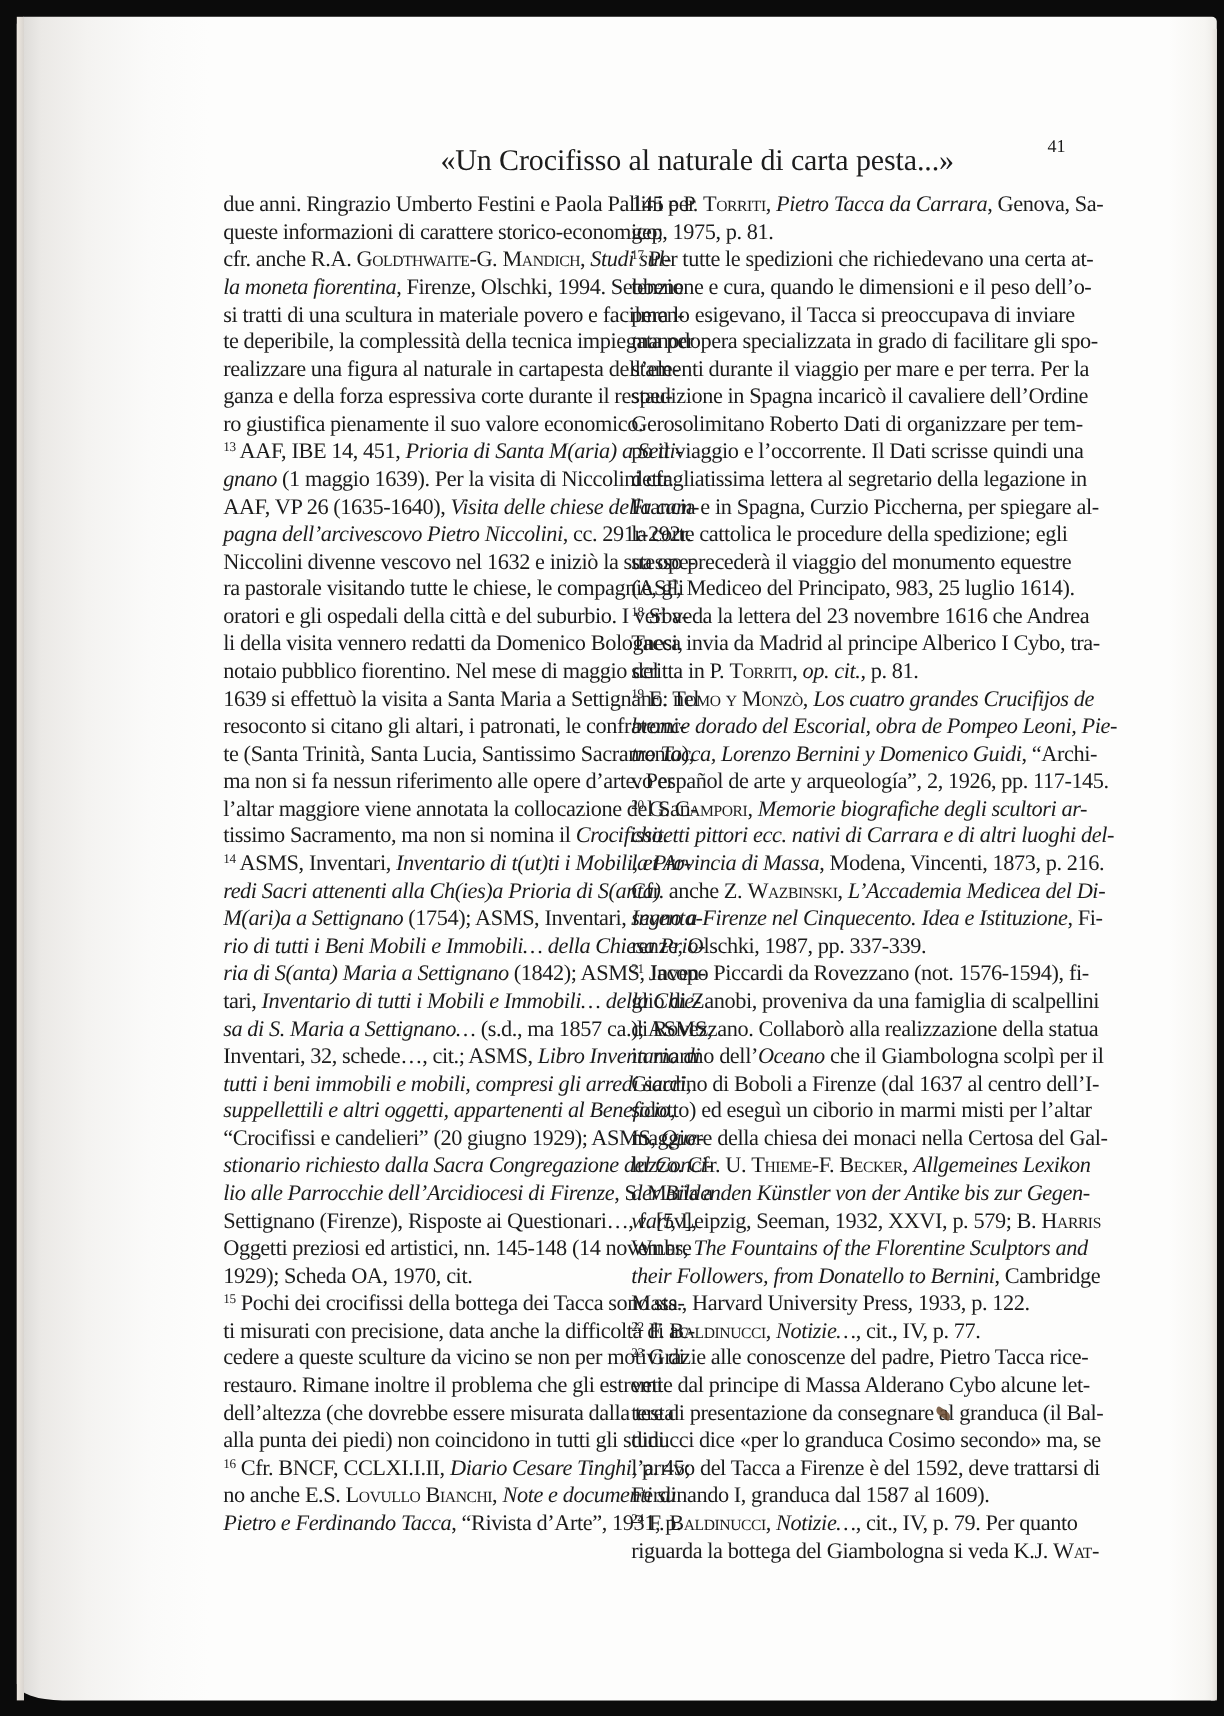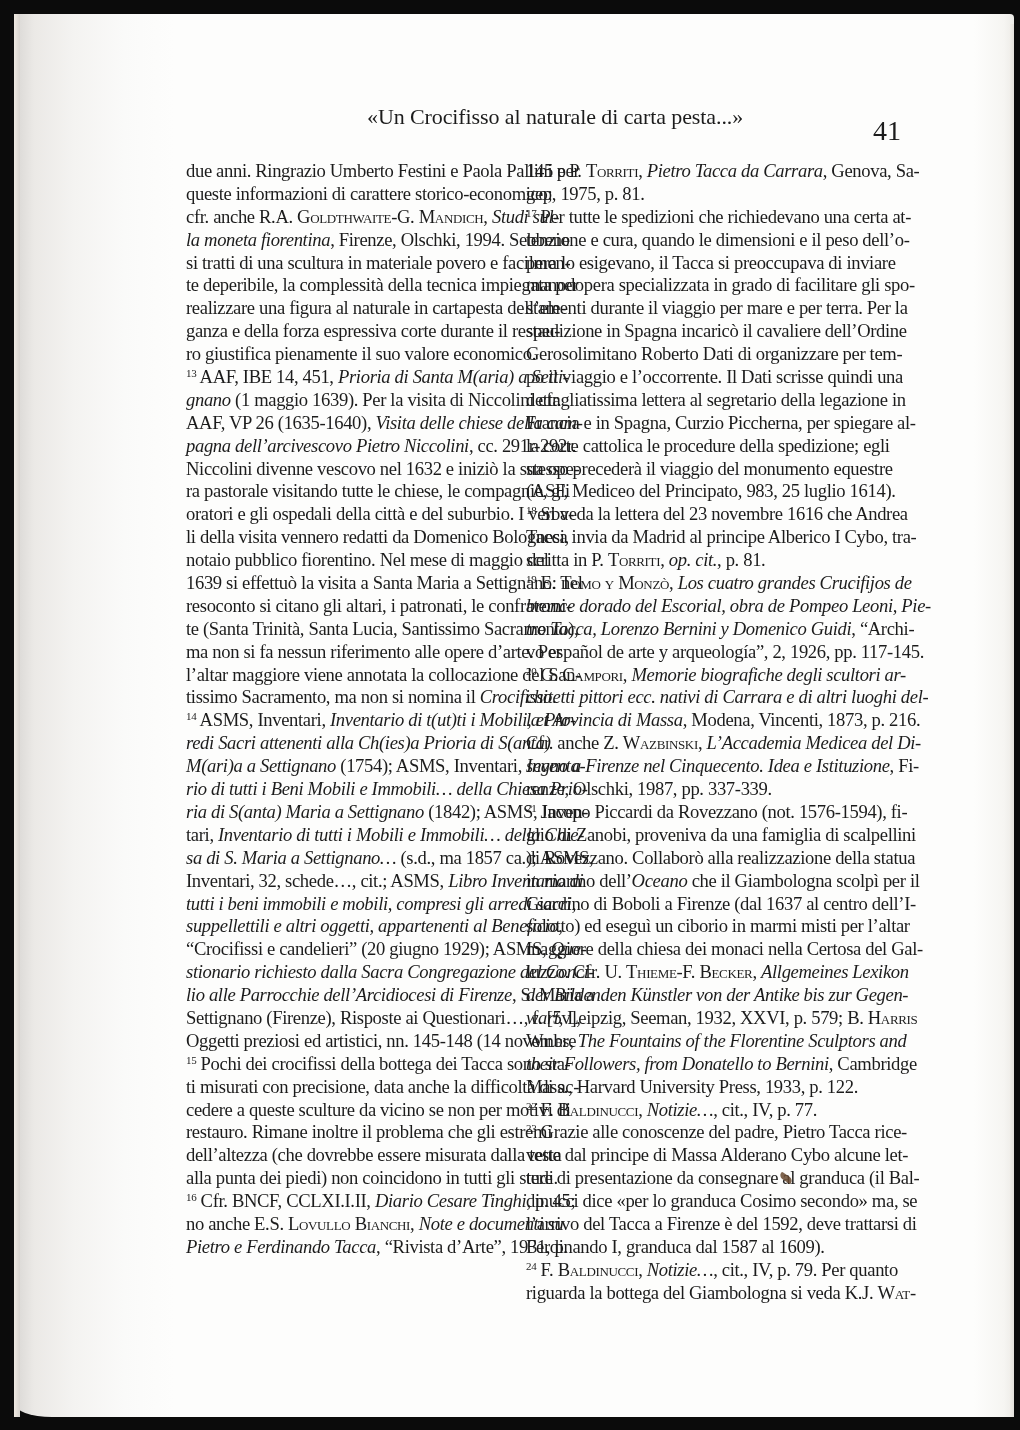--- a/index.html
+++ b/index.html
@@ -16,26 +16,26 @@
     }
     .page-edge-left {
       position: absolute; left: 0; top: 0; width: 6px; height: 100%;
       background: linear-gradient(to right, #efe9e1, #d8d4cf);
     }
     .page-edge-right {
       position: absolute; right: 0; top: 10px; width: 5px; height: calc(100% - 10px);
       background: linear-gradient(to right, #f3f1ed, #e3e0db);
     }
     .running-head {
-      position: absolute; top: 104px; left: 367px;
-      font-size: 22px; letter-spacing: -0.1px; white-space: nowrap;
+      position: absolute; top: 121px; left: 367px;
+      font-size: 25px; letter-spacing: -0.1px; white-space: nowrap;
     }
     .page-number {
       position: absolute; top: 115px; left: 873px;
-      font-size: 28px;
+      font-size: 15px;
     }
     .column {
       position: absolute; top: 160px; width: 337px;
       font-size: 18.6px; line-height: 22.9px;
     }
     .col-left { left: 186px; }
     .col-right { left: 526px; }
     .line {
       display: block; white-space: nowrap; height: 22.9px;
       text-align: justify; text-align-last: justify; letter-spacing: -0.35px;
@@ -94,20 +94,21 @@
     <span class="line"><span>tari, </span><i>Inventario di tutti i Mobili e Immobili… della Chie-</i></span>
     <span class="line"><i>sa di S. Maria a Settignano…</i><span> (s.d., ma 1857 ca.); ASMS,</span></span>
     <span class="line"><span>Inventari, 32, schede…, cit.; ASMS, </span><i>Libro Inventario di</i></span>
     <span class="line"><i>tutti i beni immobili e mobili, compresi gli arredi sacri,</i></span>
     <span class="line"><i>suppellettili e altri oggetti, appartenenti al Beneficio</i><span>,</span></span>
     <span class="line"><span>“Crocifissi e candelieri” (20 giugno 1929); ASMS, </span><i>Que-</i></span>
     <span class="line"><i>stionario richiesto dalla Sacra Congregazione del Conci-</i></span>
     <span class="line"><i>lio alle Parrocchie dell’Arcidiocesi di Firenze</i><span>, S. Maria a</span></span>
     <span class="line"><span>Settignano (Firenze), Risposte ai Questionari…, f. [5v],</span></span>
     <span class="line"><span>Oggetti preziosi ed artistici, nn. 145-148 (14 novembre</span></span>
+    <span class="line last"><span>1929); Scheda OA, 1970, cit.</span></span>
     <span class="line"><sup>15</sup><span> Pochi dei crocifissi della bottega dei Tacca sono sta-</span></span>
     <span class="line"><span>ti misurati con precisione, data anche la difficoltà di ac-</span></span>
     <span class="line"><span>cedere a queste sculture da vicino se non per motivi di</span></span>
     <span class="line"><span>restauro. Rimane inoltre il problema che gli estremi</span></span>
     <span class="line"><span>dell’altezza (che dovrebbe essere misurata dalla testa</span></span>
     <span class="line"><span>alla punta dei piedi) non coincidono in tutti gli studi.</span></span>
     <span class="line"><sup>16</sup><span> Cfr. BNCF, CCLXI.I.II, </span><i>Diario Cesare Tinghi</i><span>, p. 45;</span></span>
     <span class="line"><span>no anche E.S. </span><span class="sc">Lovullo Bianchi</span><span>, </span><i>Note e documenti su</i></span>
     <span class="line last"><i>Pietro e Ferdinando Tacca</i><span>, “Rivista d’Arte”, 1931, p.</span></span>
   </div>

